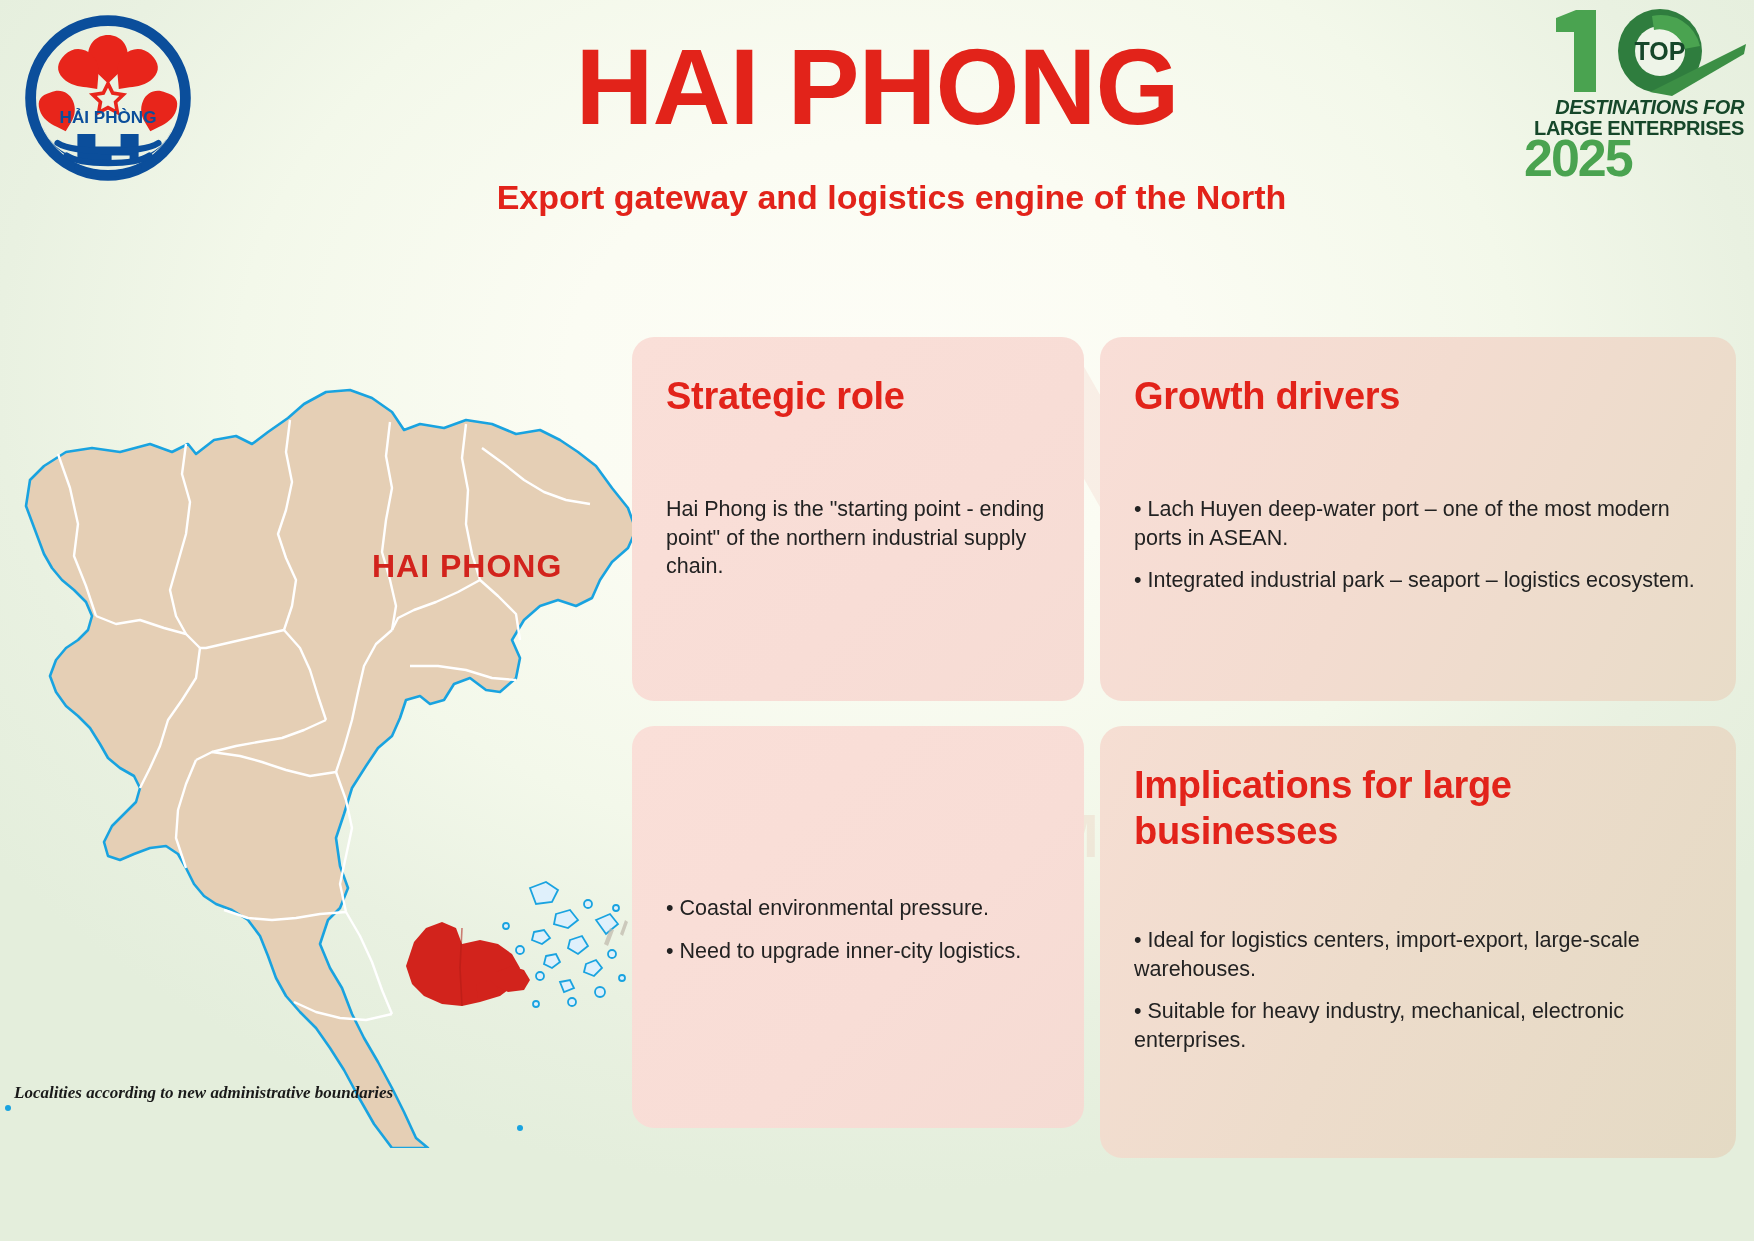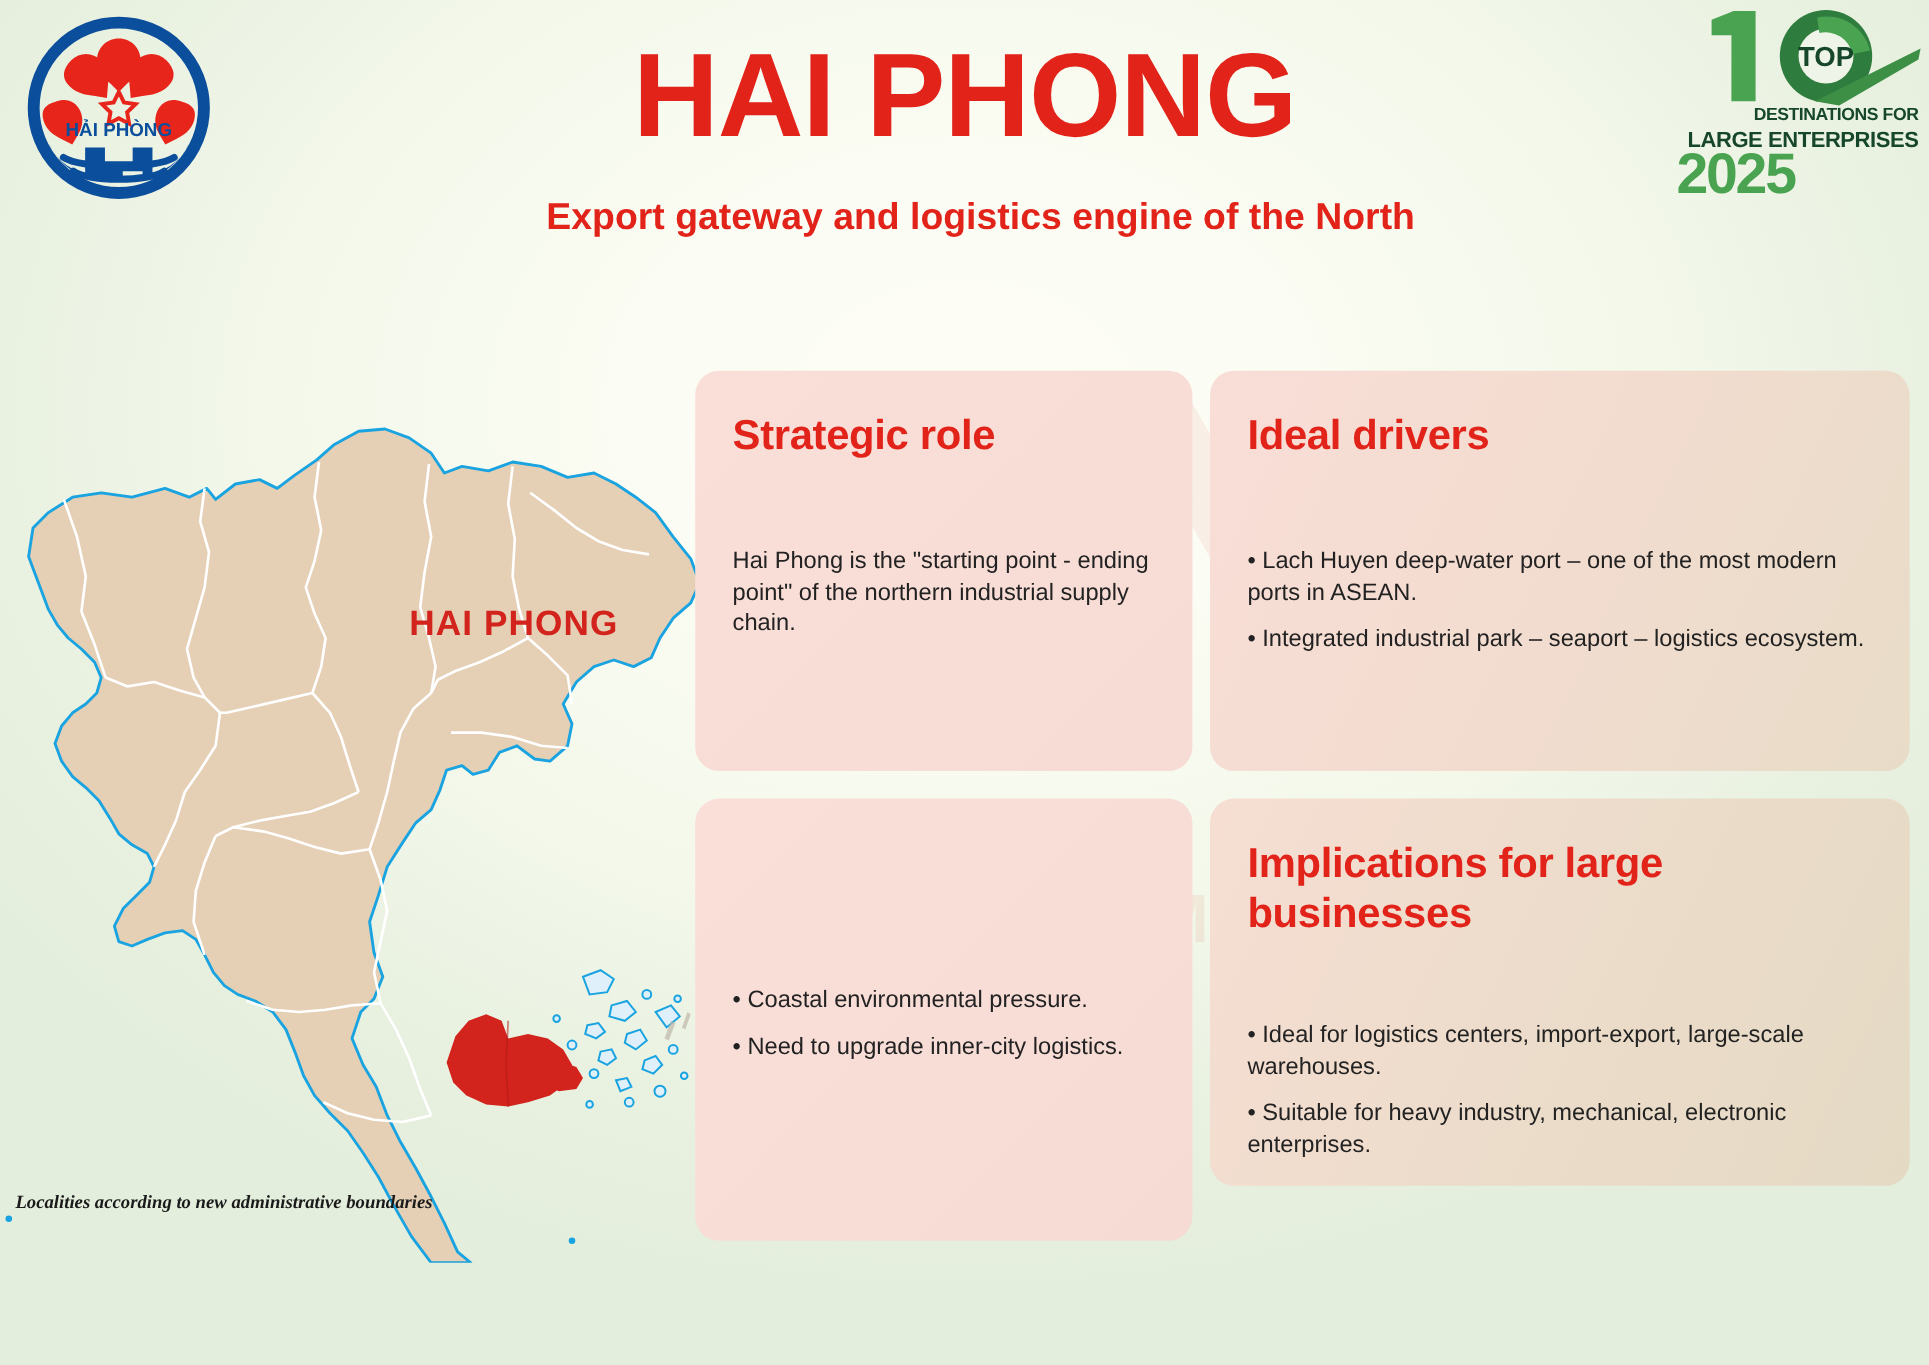--- a/index.html
+++ b/index.html
@@ -47,21 +47,21 @@
     font-size:34px; font-weight:bold;margin-left:41px;
   }
 
   
   .badge{position:absolute; right:10px; top:4px; width:220px; height:175px;}
   .badge .ten{position:absolute; left:8px; top:0; font-size:0;}
   .badge .line1,.badge .line2{
     position:absolute; left:0; width:100%; text-align:right;
     color:#16472a; font-weight:bold; font-family:"Liberation Sans", sans-serif;
   }
-  .badge .line1{top:92px; font-size:16px; letter-spacing:-0.4px;}
+  .badge .line1{top:92px; font-size:20px; letter-spacing:-0.4px;font-style:italic;}
   .badge .line2{top:113px; font-size:20px; letter-spacing:-0.4px;}
   .badge .year{
     position:absolute; left:0; top:128px; width:100%; 
     color:#4aa350; font-size:52px; font-weight:bold; letter-spacing:-2px; line-height:1;
   }
 
   
   .map{position:absolute; left:0px; top:348px; width:640px; height:800px;}
   .map-label{
     position:absolute; left:372px; top:548px;
@@ -80,21 +80,21 @@
     padding:36px 34px 30px 34px;
     box-sizing:border-box;
     overflow:hidden;
   }
   .c-tl{ left:632px; top:337px; width:452px; height:364px;
          background:linear-gradient(135deg,#fadfd8 0%,#f8ddd6 60%,#f6dcd4 100%); }
   .c-tr{ left:1100px; top:337px; width:636px; height:364px;
          background:linear-gradient(115deg,#f9ded7 0%,#f3dcd0 45%,#e8dcc8 100%); }
   .c-bl{ left:632px; top:726px; width:452px; height:402px;
          background:linear-gradient(135deg,#fadfd8 0%,#f8ddd6 60%,#f5dbd3 100%); }
-  .c-br{ left:1100px; top:726px; width:636px; height:352px;
+  .c-br{ left:1100px; top:726px; width:636px; height:432px;
          background:linear-gradient(115deg,#f6ded3 0%,#eddccb 45%,#e4dac4 100%); }
 
   .card h3{
     margin:0; color:#e2231a;
     font-size:38px; font-weight:bold; line-height:1.22;
     letter-spacing:-0.3px;
   }
   .card .body{
     position:absolute; left:34px; right:30px;
     color:#222; font-size:21.5px; line-height:1.33;
@@ -244,21 +244,21 @@
   <div class="footnote">Localities according to new administrative boundaries</div>
 
   <div class="card c-tl">
     <h3>Strategic role</h3>
     <div class="body">
       <p>Hai Phong is the "starting point - ending point" of the northern industrial supply chain.</p>
     </div>
   </div>
 
   <div class="card c-tr">
-    <h3>Ideal drivers</h3>
+    <h3>Growth drivers</h3>
     <div class="body">
       <p>• Lach Huyen deep-water port – one of the most modern ports in ASEAN.</p>
       <p>• Integrated industrial park – seaport – logistics ecosystem.</p>
     </div>
   </div>
 
   <div class="card c-bl">
     <div class="body">
       <p>• Coastal environmental pressure.</p>
       <p>• Need to upgrade inner-city logistics.</p>

